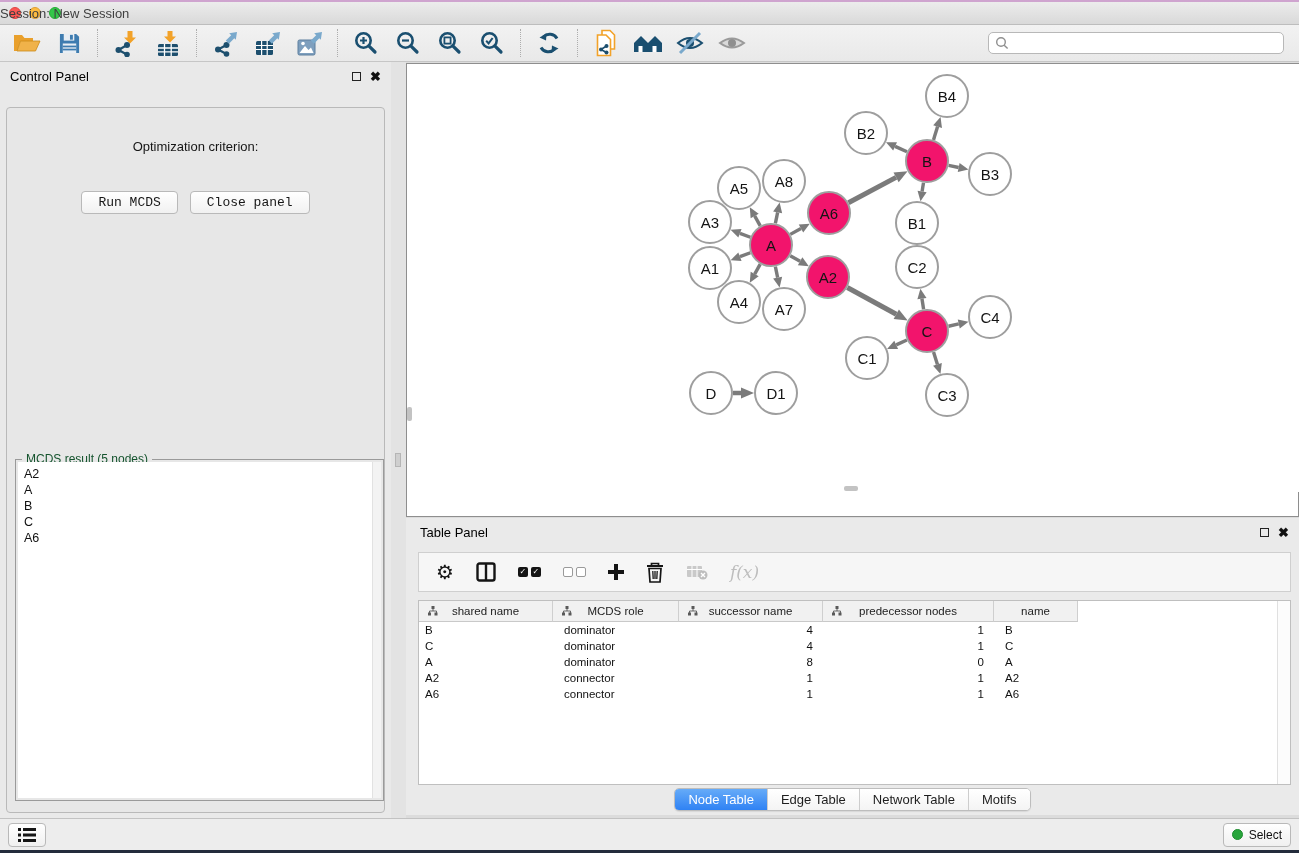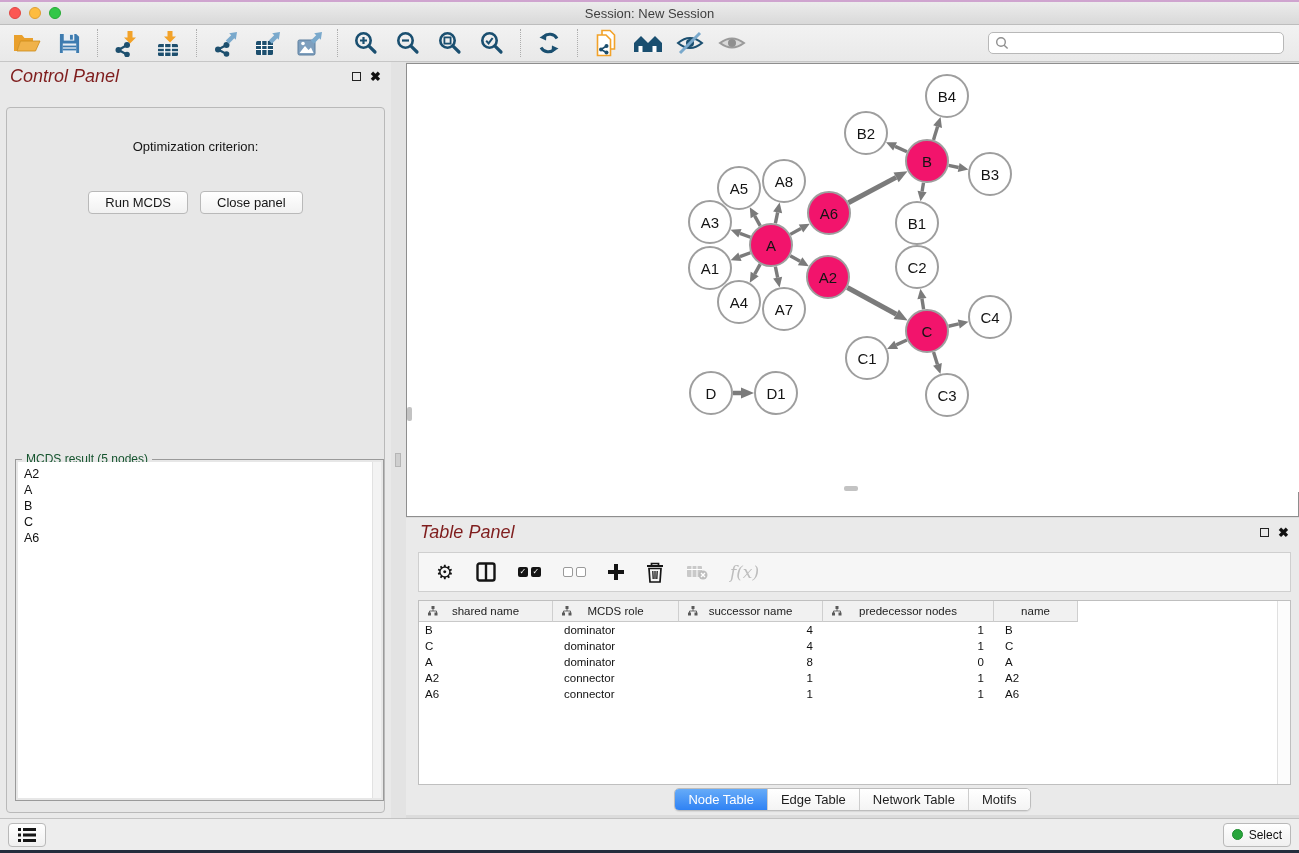--- a/index.html
+++ b/index.html
@@ -11,35 +11,35 @@
   
   .top-strip { position:absolute; left:0; top:0; width:1299px; height:2px; background:#cfa4cf; }
   .titlebar { position:absolute; left:0; top:2px; width:1299px; height:23px;
     background:linear-gradient(#ececec,#d9d9d9); border-bottom:1px solid #bdbdbd;
     display:flex; align-items:center; }
   .lights { display:flex; gap:8px; margin-left:9px; }
   .light { width:12px; height:12px; border-radius:50%; }
   .light.red { background:#fc5753; border:1px solid #df4744; }
   .light.yellow { background:#fdbc40; border:1px solid #de9f34; }
   .light.green { background:#33c748; border:1px solid #27aa35; }
-  .titlebar .title { position:absolute; left:0; right:0; text-align:center; font-size:13px; color:#3f3f3f; }
+  .titlebar .title { position:absolute; left:0; right:0; font-size:13px; color:#3f3f3f; }
 
   .toolbar { position:absolute; left:0; top:25px; width:1299px; height:37px;
     background:linear-gradient(#f2f2f2,#e9e9e9); border-bottom:1px solid #c6c6c6;
     display:flex; align-items:center; padding:0 6px; }
   .tbtn { background:none; border:none; width:42px; height:32px; display:flex; align-items:center; justify-content:center; cursor:default; }
   .tsep { width:0; height:28px; border-left:1px dotted #adadad; margin:0 7px; }
   .search-wrap { margin-left:auto; margin-right:9px; width:296px; height:22px; background:#fff;
     border:1px solid #b8b8b8; border-radius:5px; display:flex; align-items:center; padding:0 6px; }
   .search-wrap input { border:none; outline:none; flex:1; font-size:12px; height:18px; background:transparent; }
 
   
   #control-panel { position:absolute; left:0; top:62px; width:391px; height:756px; background:#e9e9e9; }
   .panel-head { height:28px; display:flex; align-items:center; padding:0 10px; }
-  .panel-head .ptitle { font-size:18px; color:#7f1d1d;font-style:italic; }
+  .panel-head .ptitle { font-size:13px; color:#000000; }
   .panel-head .ph-icons { margin-left:auto; display:flex; align-items:center; gap:9px; }
   .float-ico { width:9px; height:9px; border:1.5px solid #222; display:inline-block; }
   .close-ico { font-size:13px; font-weight:bold; color:#111; line-height:11px; }
 
   .seg { display:flex; border:1px solid #bdbdbd; border-radius:5px; overflow:hidden; background:#fff;
     box-shadow:0 1px 1px rgba(0,0,0,.08); }
   .seg-item { padding:3px 13px; font-size:13px; color:#1e1e1e; background:linear-gradient(#ffffff,#f4f4f4);
     border-left:1px solid #cdcdcd; white-space:nowrap; }
   .seg-item:first-child { border-left:none; }
   .seg-item.active { background:linear-gradient(#66abf8,#2f82f4); color:#fff; }
@@ -50,21 +50,21 @@
   .opt-label { position:absolute; left:0; top:31px; width:100%; text-align:center; font-size:13px; color:#161616; }
   .dropdown { position:absolute; left:37px; top:49px; width:313px; height:23px; background:#fff;
     border:1px solid #b2b2b2; border-radius:4px; display:flex; align-items:center; padding-left:8px; font-size:13px; color:#111; }
   .dd-stepper { margin-left:auto; width:19px; height:21px; border-radius:0 3px 3px 0;
     background:linear-gradient(#6db1f8,#2d7ef2); display:flex; flex-direction:column; align-items:center; justify-content:center; gap:1px; }
   .dd-stepper i { width:0; height:0; border-left:4px solid transparent; border-right:4px solid transparent; }
   .dd-stepper .up { border-bottom:5px solid #fff; }
   .dd-stepper .dn { border-top:5px solid #fff; }
   .btn-row { position:absolute; left:0; top:83px; width:100%; display:flex; justify-content:center; gap:12px; }
   .mac-btn { background:linear-gradient(#ffffff,#f1f1f1); border:1px solid #b9b9b9; border-radius:4px;
-    font-size:13px; color:#161616; padding:0 16px; height:23px; font-family:Liberation Sans, sans-serif; }
+    font-size:13px; color:#161616; padding:0 16px; height:23px; font-family:Liberation Mono, monospace; }
 
   .groupbox { position:absolute; left:8px; top:351px; width:369px; height:342px; border:1px solid #9a9a9a; }
   .groupbox .legend { position:absolute; top:-8px; left:6px; background:#e7e7e7; padding:0 4px; font-size:12px; color:#14532d; }
   .mcds-list { position:absolute; inset:2px; background:#fff; padding-top:4px; overflow:hidden; }
   .mcds-item { font-size:12.5px; color:#111; line-height:16px; padding-left:6px; }
   .mcds-scroll { position:absolute; top:2px; right:2px; bottom:2px; width:9px; background:#f3f3f3; border-left:1px solid #e2e2e2; }
 
   
   #splitter { position:absolute; left:391px; top:62px; width:15px; height:756px; background:#e3e3e3; }
   #splitter .grip { position:absolute; left:4px; top:391px; width:6px; height:14px; background:#cfcfcf; border:1px solid #b5b5b5; }

